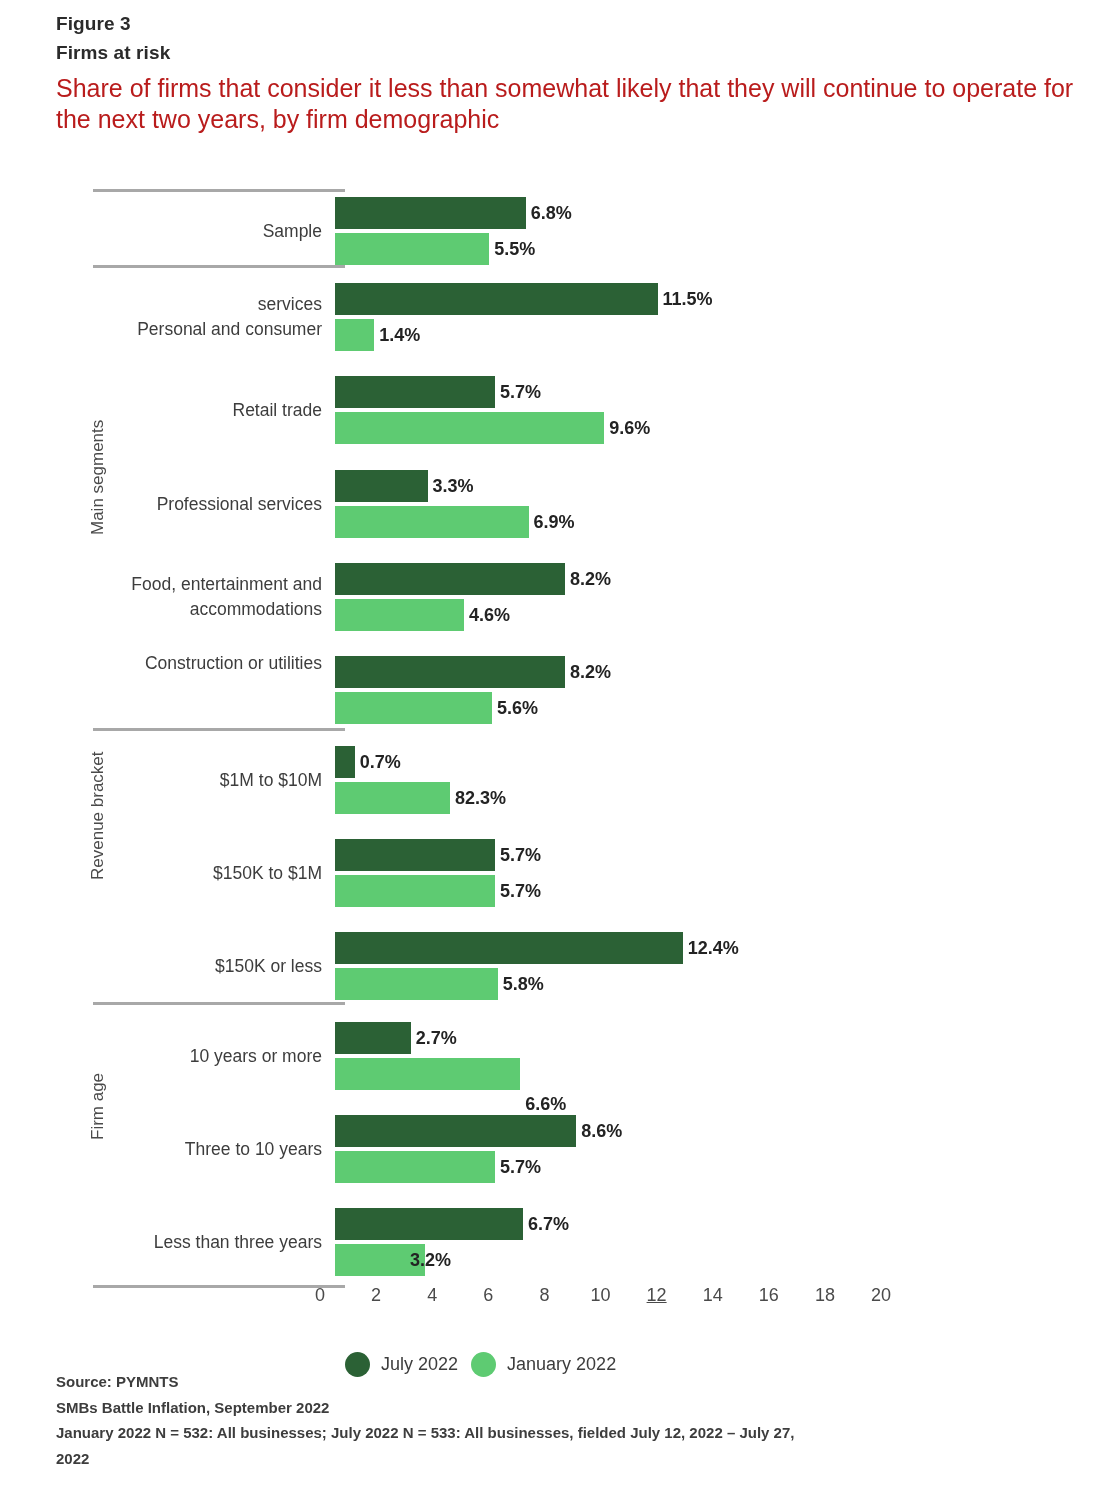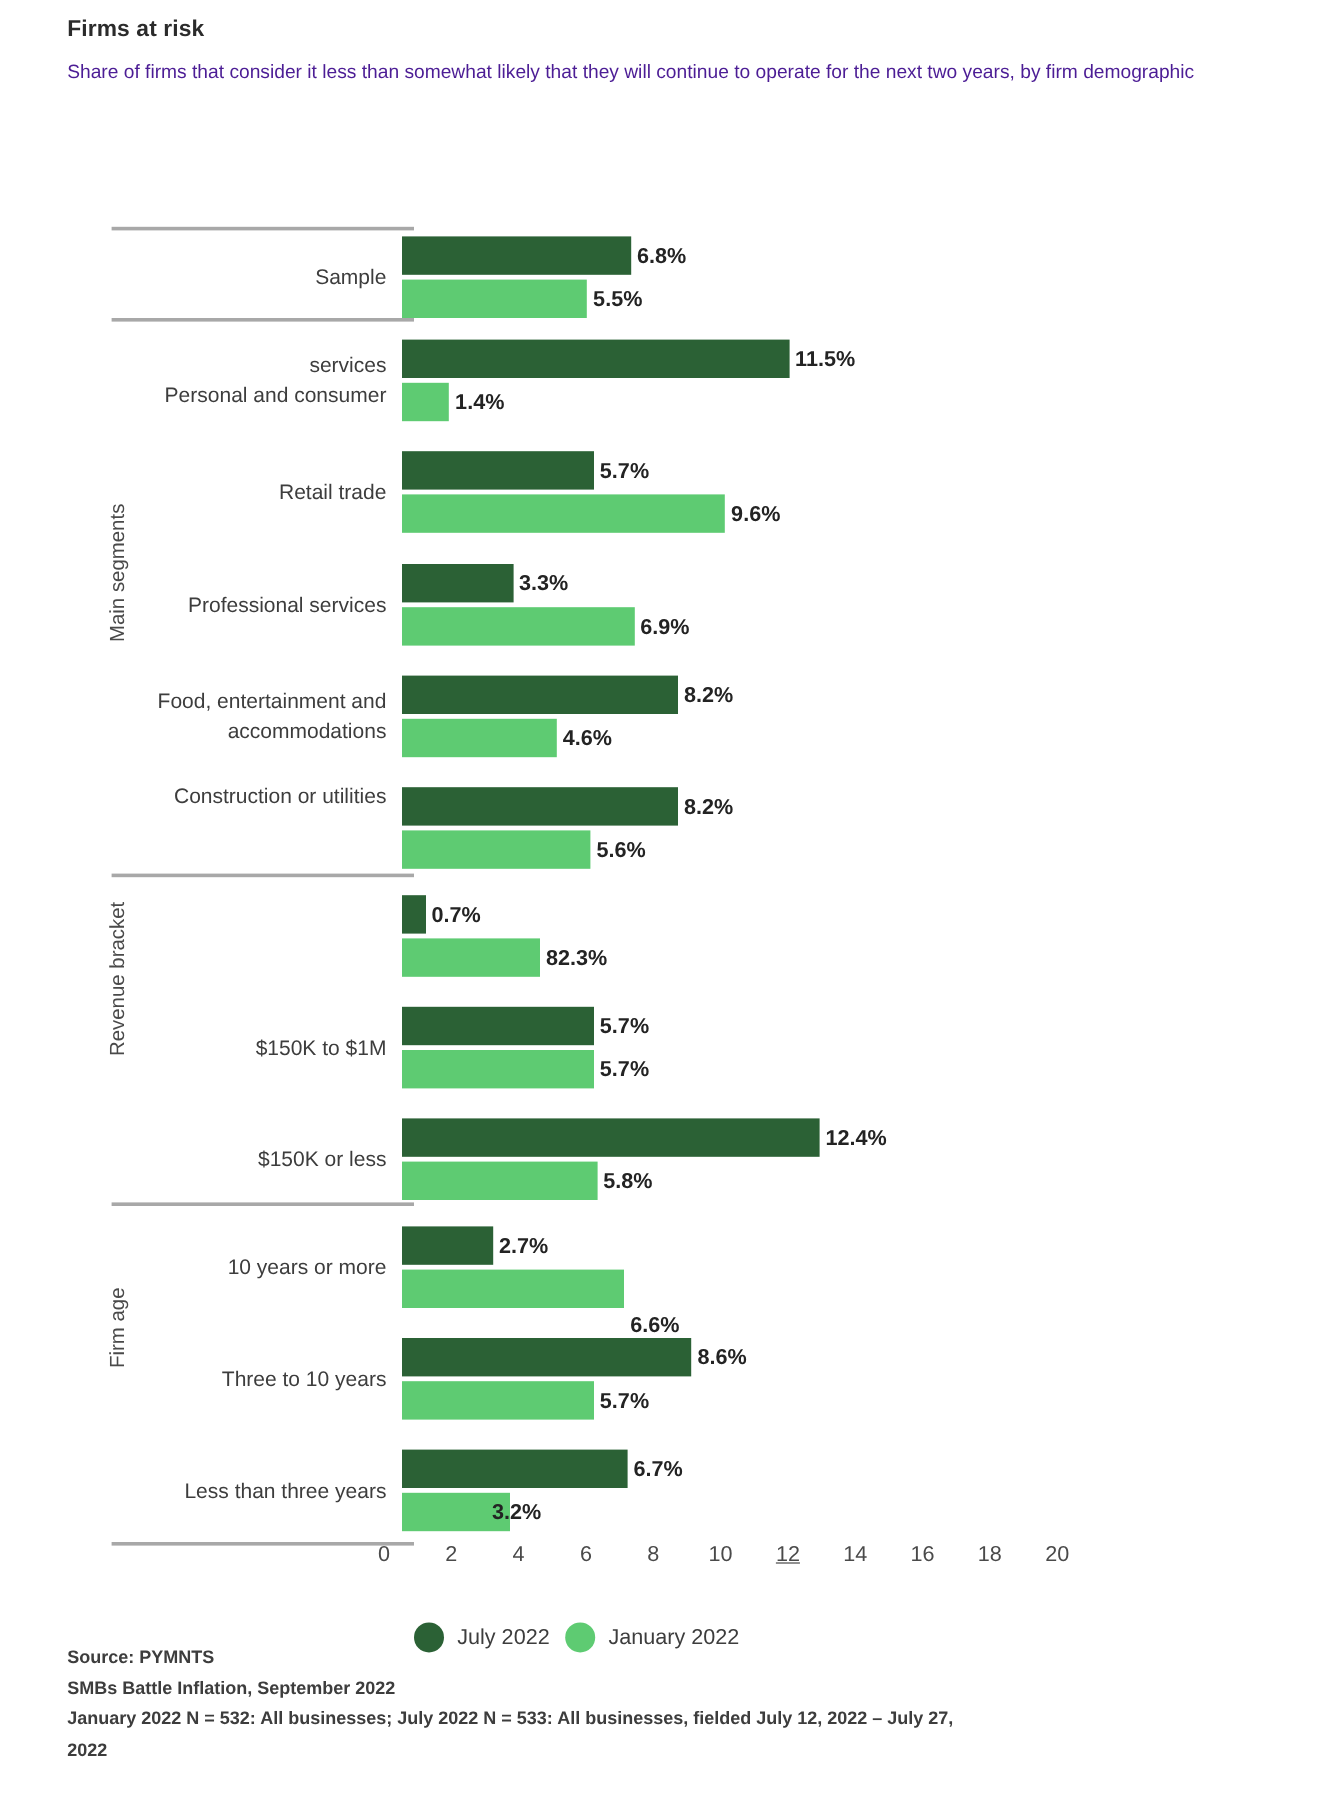--- a/index.html
+++ b/index.html
@@ -31,23 +31,23 @@
     letter-spacing: .1px;
   }
   .hdr-line2 {
     font-size: 19px;
     font-weight: bold;
     color: #2b2b2b;
     line-height: 30px;
     letter-spacing: .1px;
   }
   .hdr-sub {
-    font-size: 16px;
+    font-size: 25px;
     font-weight: normal;
-    color: #4c1d95;
+    color: #b91c1c;
     line-height: 31px;
     margin-top: 5px;
     max-width: 1048px;
   }
 
   
   #chart {
     position: absolute;
     left: 0;
     top: 180px;
@@ -141,20 +141,21 @@
     color: #3d3d3d;
     line-height: 25.5px;
   }
   #footer div { white-space: nowrap; }
   #footer .wrap { white-space: normal; }
 </style>
 </head>
 <body>
 
 <div id="header">
+  <div class="hdr-line1">Figure 3</div>
   <div class="hdr-line2">Firms at risk</div>
   <div class="hdr-sub">Share of firms that consider it less than somewhat likely that they will continue to operate for the next two years, by firm demographic</div>
 </div>
 
 <div id="chart">
     <div class="grp-rule" style="top: 9px;"></div>
     <div class="grp-rule" style="top: 85px;"></div>
     <div class="grp-rule" style="top: 548px;"></div>
     <div class="grp-rule" style="top: 822px;"></div>
     <div class="grp-rule" style="top: 1105px;"></div>
@@ -198,20 +199,23 @@
     <div class="bar-val" style="left: 570.01px; top: 383px;">8.2%</div>
     <div class="bar light" style="top: 419px; width: 129.03px; background: rgb(94, 203, 114);"></div>
     <div class="bar-val" style="left: 469.03px; top: 419px;">4.6%</div>
     <div class="cat-label" style="top: 471px;">
       <div>Construction or utilities</div>
     </div>
     <div class="bar dark" style="top: 476px; width: 230.01px; background: rgb(43, 97, 53);"></div>
     <div class="bar-val" style="left: 570.01px; top: 476px;">8.2%</div>
     <div class="bar light" style="top: 512px; width: 157.08px; background: rgb(94, 203, 114);"></div>
     <div class="bar-val" style="left: 497.08px; top: 512px;">5.6%</div>
+    <div class="cat-label" style="top: 587.5px;">
+      <div>$1M to $10M</div>
+    </div>
     <div class="bar dark" style="top: 566px; width: 19.635px; background: rgb(43, 97, 53);"></div>
     <div class="bar-val" style="left: 359.635px; top: 566px;">0.7%</div>
     <div class="bar light" style="top: 602px; width: 115.005px; background: rgb(94, 203, 114);"></div>
     <div class="bar-val" style="left: 455.005px; top: 602px;">82.3%</div>
     <div class="cat-label" style="top: 680.5px;">
       <div>$150K to $1M</div>
     </div>
     <div class="bar dark" style="top: 659px; width: 159.885px; background: rgb(43, 97, 53);"></div>
     <div class="bar-val" style="left: 499.885px; top: 659px;">5.7%</div>
     <div class="bar light" style="top: 695px; width: 159.885px; background: rgb(94, 203, 114);"></div>

